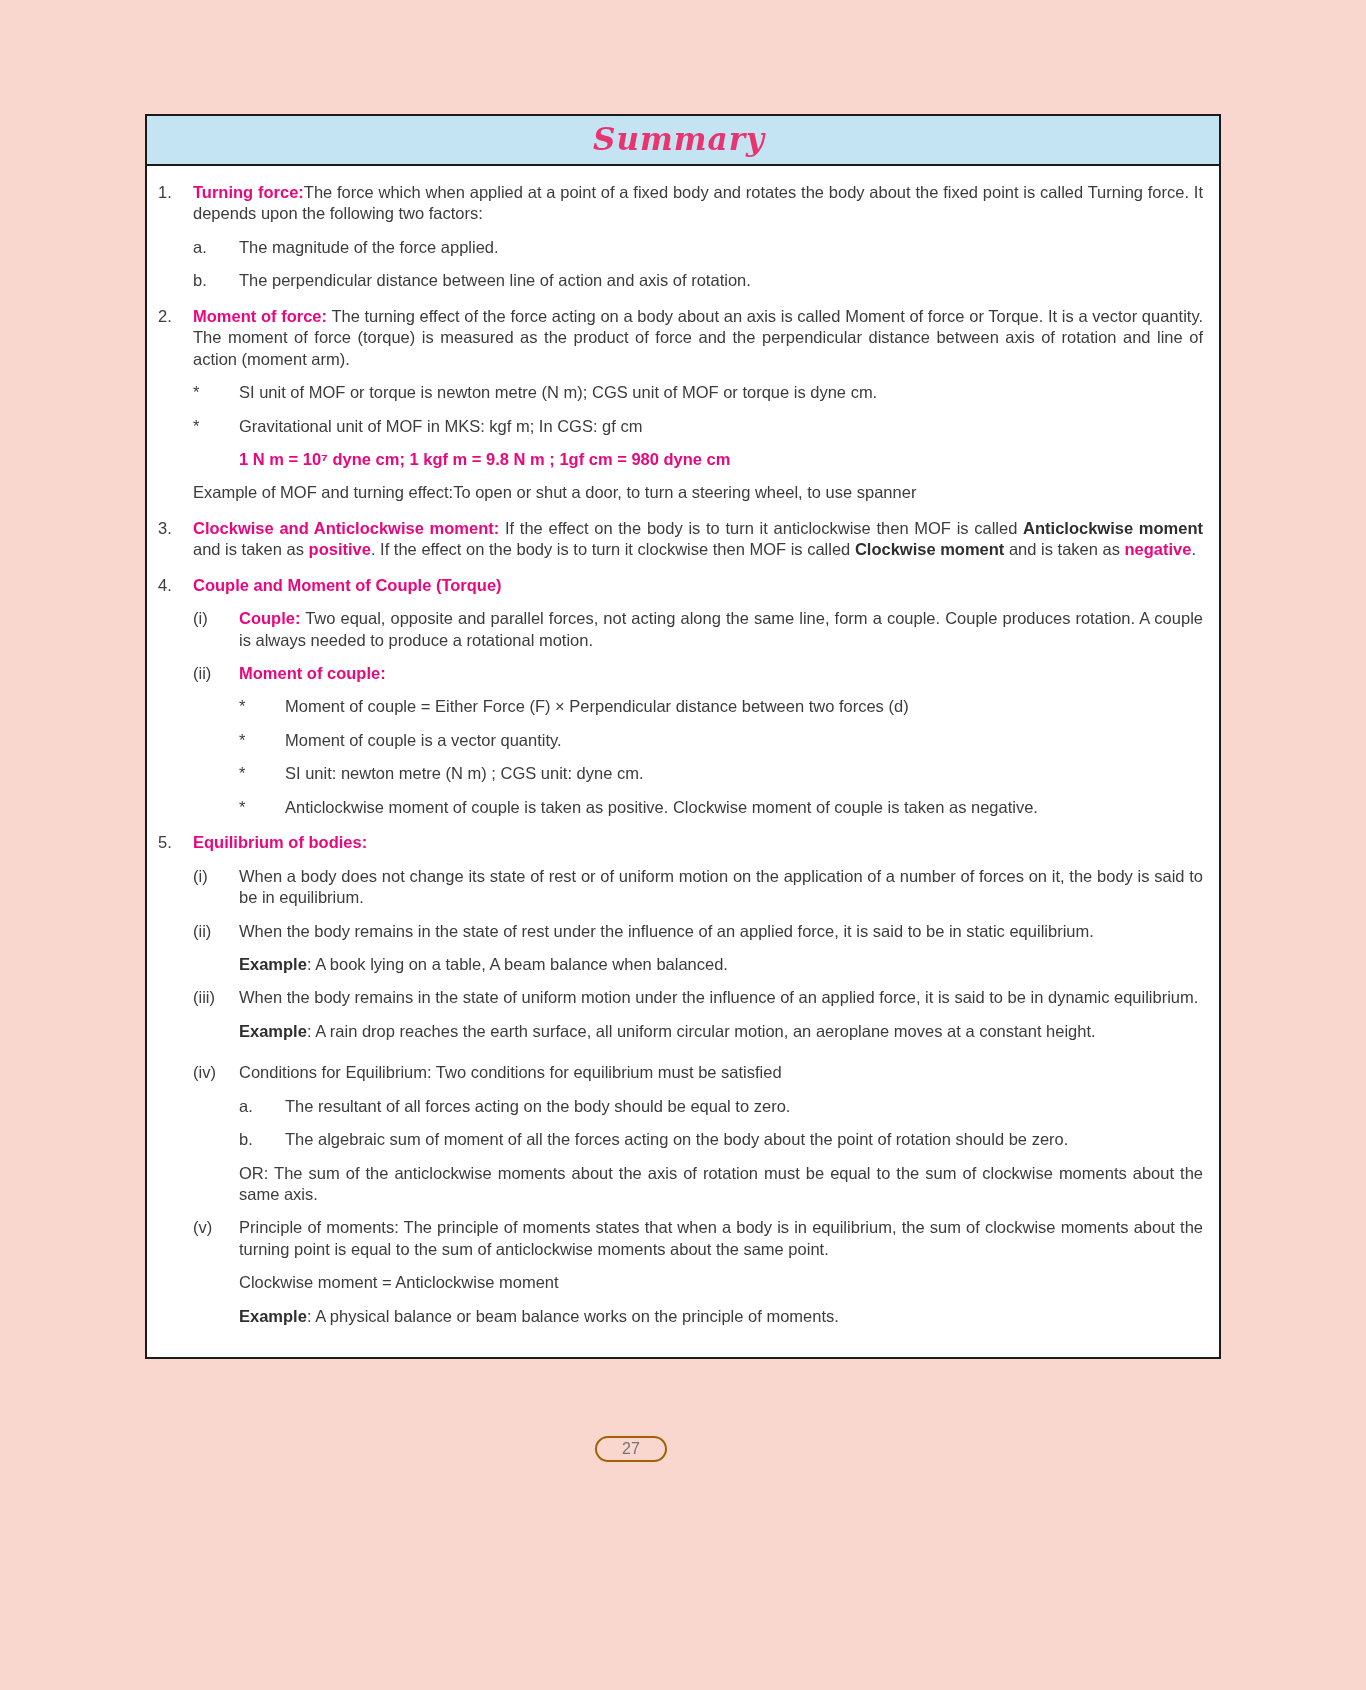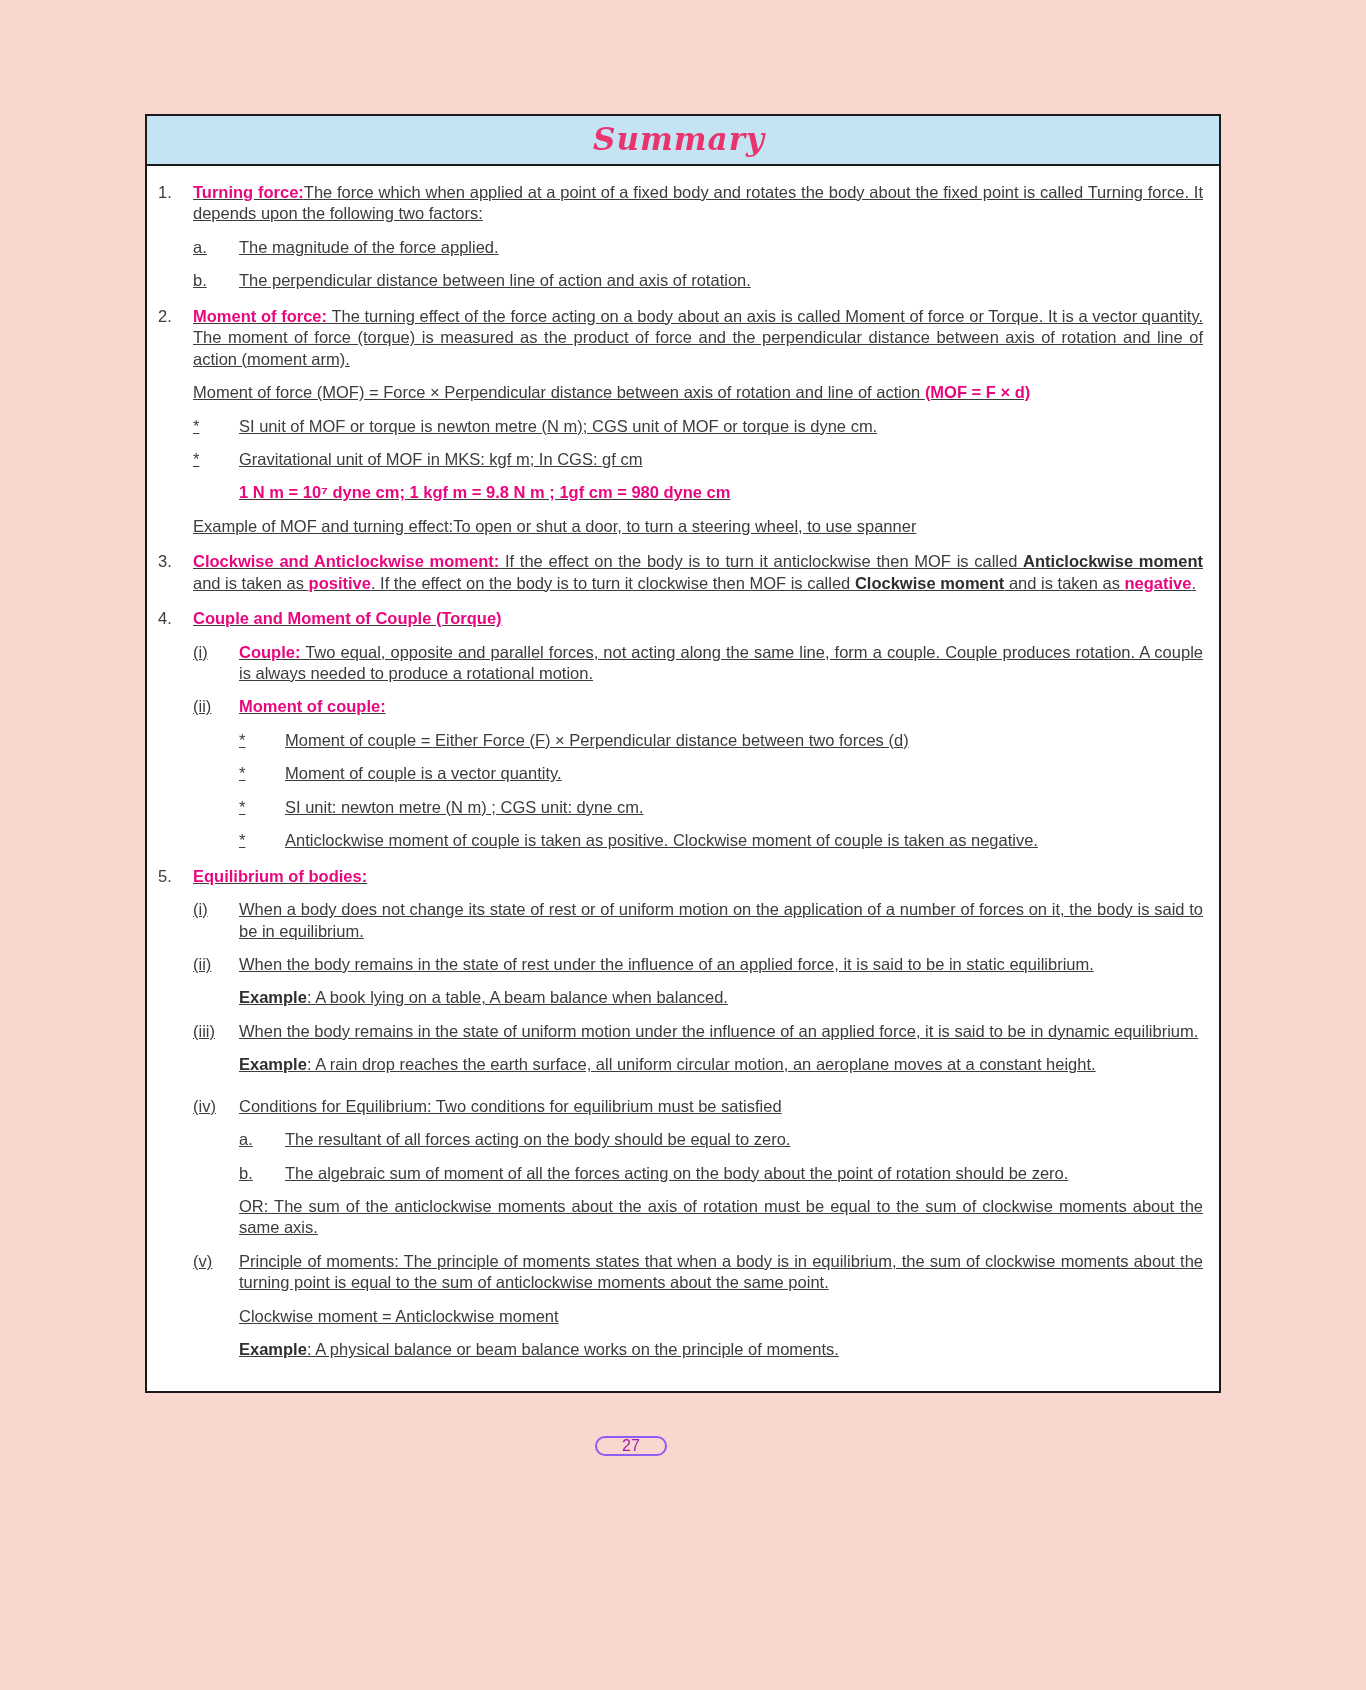--- a/index.html
+++ b/index.html
@@ -34,38 +34,38 @@
     font-size:31px;color:var(--title-pink);
     letter-spacing:1px;
   }
   .sheet-body{
     padding:16px 16px 22px 0;
     font-size:16.5px;line-height:1.3;
     text-align:justify;
   }
   .item{display:flex;margin-bottom:14px;}
   .num{flex:0 0 46px;padding-left:11px;}
-  .content{flex:1;min-width:0;text-decoration:underline;}
+  .content{flex:1;min-width:0;}
   .para{margin:0 0 12px 0;}
   .para:last-child{margin-bottom:0;}
   .subrow{display:flex;margin:12px 0 0 0;}
   .sublabel{flex:0 0 46px;}
   .subcontent{flex:1;min-width:0;}
   .bulletrow{display:flex;margin:12px 0 0 0;}
   .star{flex:0 0 46px;}
   .bullettext{flex:1;min-width:0;}
   .indent1{margin-left:46px;}
   .accent{color:var(--accent);font-weight:bold;}
   .bold{font-weight:bold;color:#2f2f2f;}
   .pill{
     position:absolute;left:595px;top:1436px;
-    width:72px;height:20px;
-    border:2px solid #8b5cf6;border-radius:15px;
+    width:72px;height:26px;
+    border:2px solid #a16207;border-radius:15px;
     display:flex;align-items:center;justify-content:center;
-    font-size:16px;color:#a21caf;
+    font-size:16px;color:#737373;
     background:transparent;
   }
 </style>
 </head>
 <body>
 
 <div class="sheet">
   <div class="sheet-header">
     <span class="title">Summary</span>
   </div>
@@ -84,21 +84,20 @@
           <div class="sublabel">b.</div>
           <div class="subcontent">The perpendicular distance between line of action and axis of rotation.</div>
         </div>
       </div>
     </div>
 
     <div class="item">
       <div class="num">2.</div>
       <div class="content">
         <p class="para"><span class="accent">Moment of force:</span><span> The turning effect of the force acting on a body about an axis is called Moment of force or Torque. It is a vector quantity. The moment of force (torque) is measured as the product of force and the perpendicular distance between axis of rotation and line of action (moment arm).</span></p>
-        <p class="para"><span>Moment of force (MOF) =  Force  ×  Perpendicular distance between axis of rotation and line of action </span><span class="accent">(MOF  =  F × d)</span></p>
         <div class="bulletrow">
           <div class="star">*</div>
           <div class="bullettext">SI unit of MOF or torque is newton metre (N m); CGS unit of MOF or torque is dyne cm.</div>
         </div>
         <div class="bulletrow">
           <div class="star">*</div>
           <div class="bullettext">Gravitational unit of MOF in MKS: kgf m; In CGS: gf cm</div>
         </div>
         <p class="para accent indent1" style="margin-top:12px">1 N m  =  10⁷ dyne cm; 1 kgf m  = 9.8 N m ;  1gf cm  =  980 dyne cm</p>
         <p class="para" style="margin-top:12px;margin-bottom:0">Example of MOF and turning effect:To open or shut a door, to turn a steering wheel, to use spanner</p>

